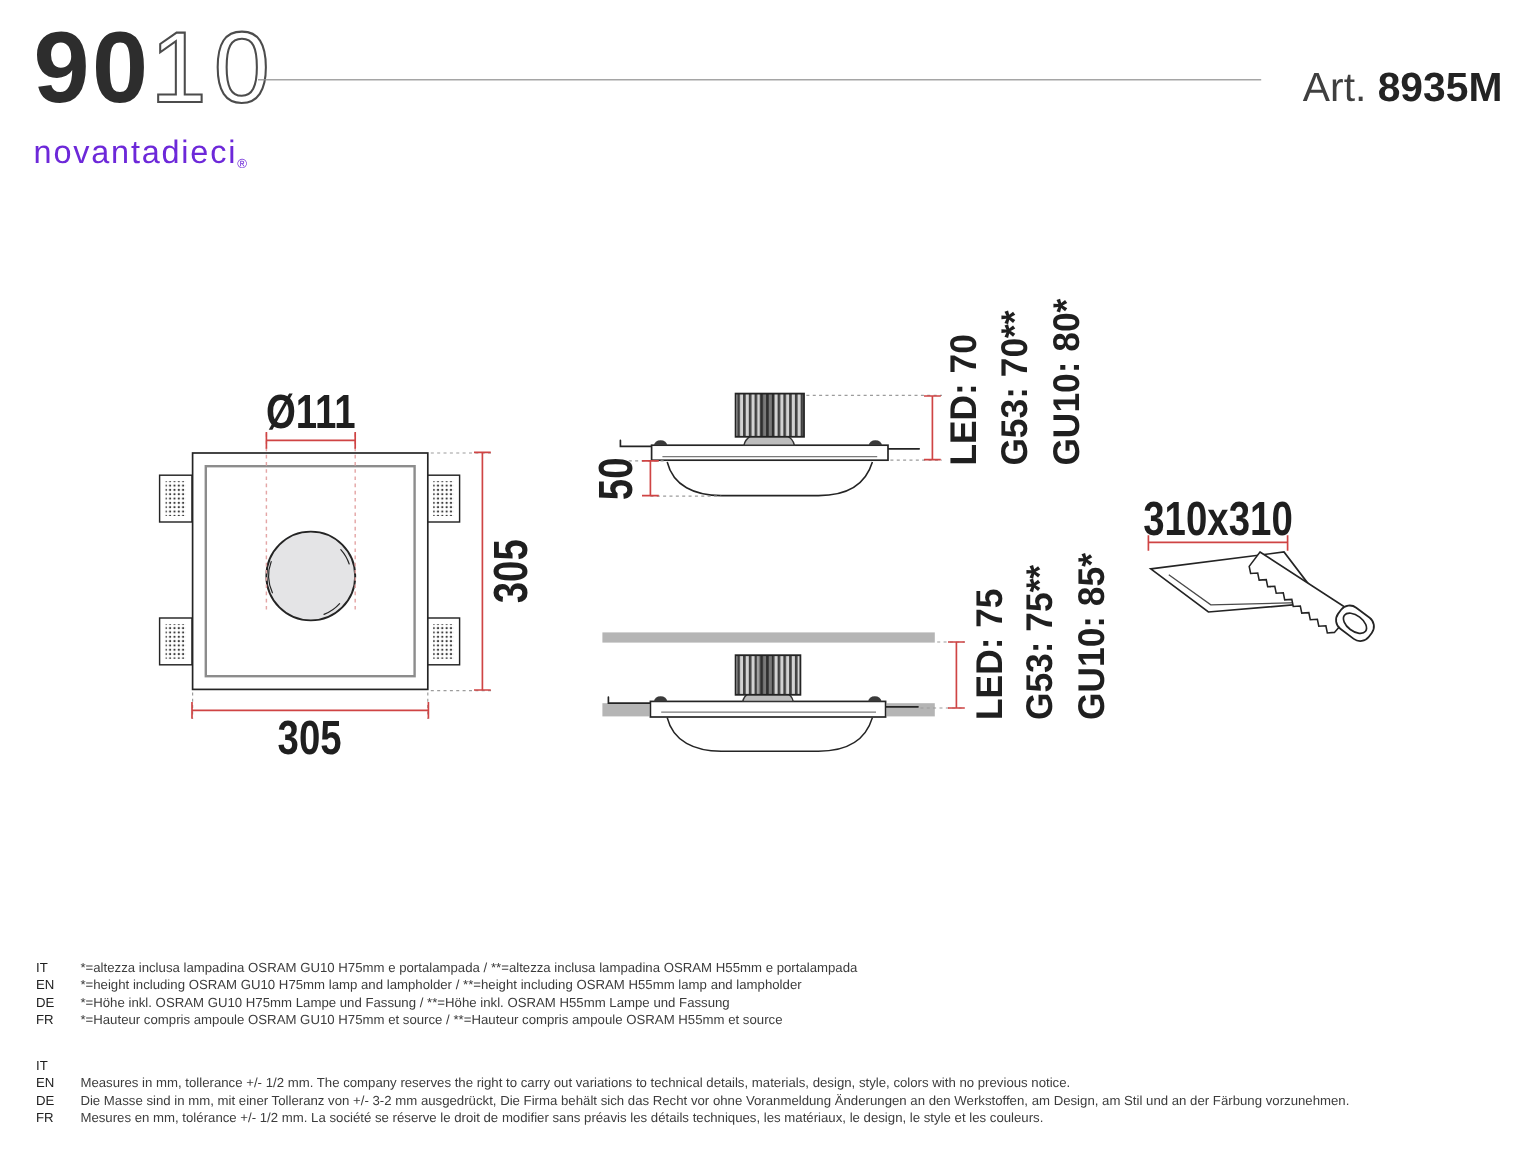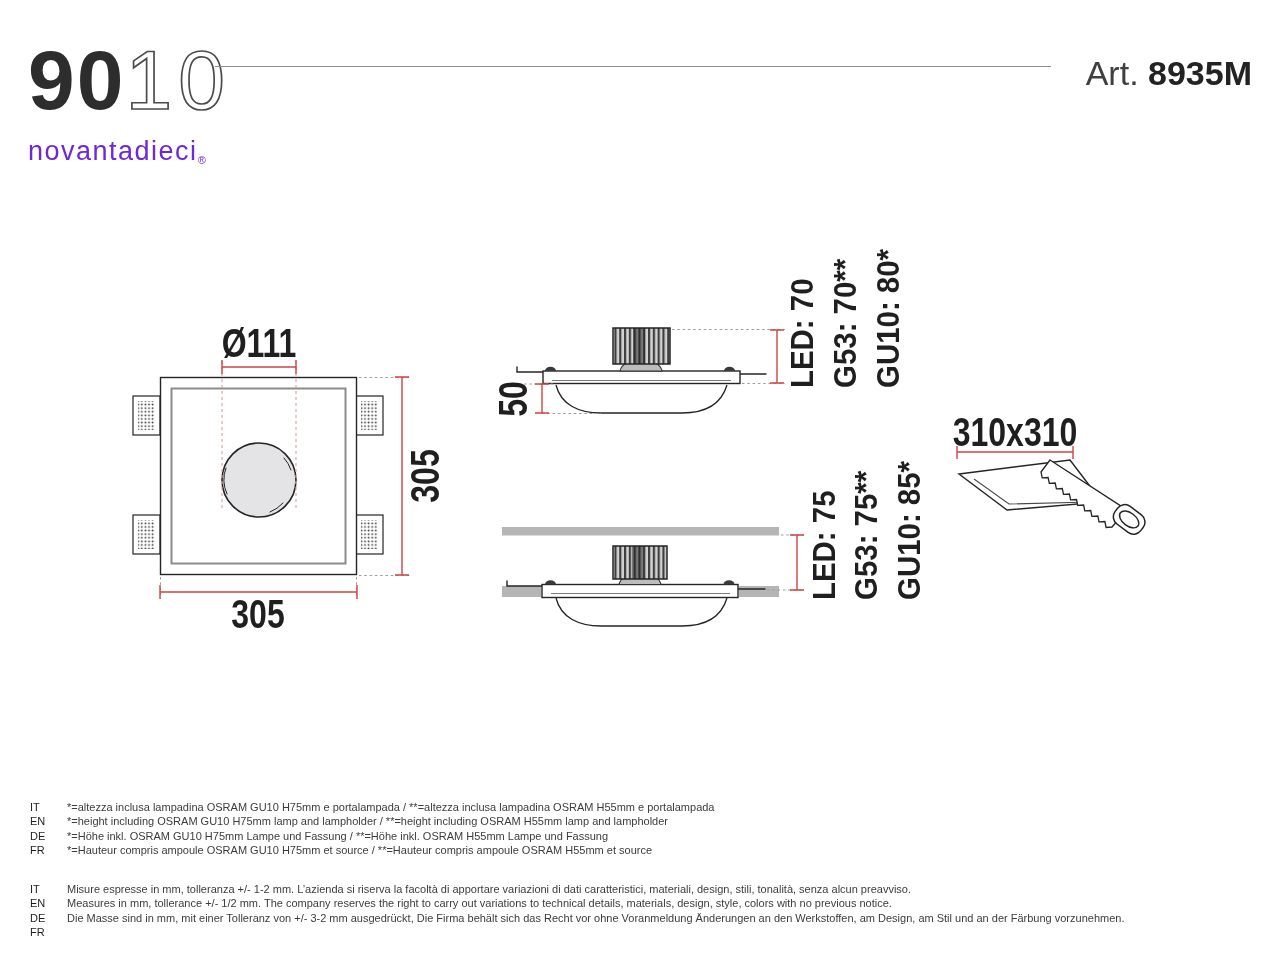--- a/index.html
+++ b/index.html
@@ -1,20 +1,20 @@
 <!DOCTYPE html>
 <html style="--dim-red: #cf4444; --leader-pink: #e4a6a6; --slab-gray: #b5b5b5; --hole-gray: #e4e4e6;"><head>
 <meta charset="utf-8">
 <style>
   html,body{margin:0;padding:0;background:#fff;}
   .page{position:relative;width:1280px;height:960px;background:#fff;overflow:hidden;
         font-family:"Liberation Sans",sans-serif;color:#222;}
 
   
-  .logo{position:absolute;left:28px;top:38px;}
+  .logo{position:absolute;left:28px;top:14px;}
   .logo-digits{font-size:84px;line-height:84px;letter-spacing:2px;color:#2d2d2d;font-weight:700;}
   .logo-digits .light{font-weight:400;color:#fff;-webkit-text-stroke:1.7px #4c4c4c;letter-spacing:6px;}
   .logo-name{font-size:27px;letter-spacing:1.5px;color:#6d28d9;margin-top:14px;}
   .logo-name .reg{font-size:11px;position:relative;top:4px;letter-spacing:0;}
   .header-rule{position:absolute;left:215px;top:66px;width:836px;height:1px;background:#8f8f8f;}
   .art{position:absolute;right:28px;top:54px;font-size:34px;color:#3f3f3f;white-space:nowrap;}
   .art .num{font-weight:700;color:#232323;}
 
   
   .drawing{position:absolute;left:0;top:0;width:1280px;height:960px;}
@@ -192,28 +192,28 @@
       </div>
     <div class="note-row">
         <span class="lang">FR</span>
         <span class="txt">*=Hauteur compris ampoule OSRAM GU10 H75mm et source / **=Hauteur compris ampoule OSRAM H55mm et source</span>
       </div>
   </div>
 
   <div class="notes notes-general">
     <div class="note-row">
         <span class="lang">IT</span>
-        <span class="txt">Misure espresse in mm, tolleranza +/- 1-2 mm. L’azienda si riserva la facoltà di apportare variazioni di dati caratteristici, materiali, design, stili, tonalità, senza alcun preavviso.</span>
       </div>
     <div class="note-row">
         <span class="lang">EN</span>
         <span class="txt">Measures in mm, tollerance +/- 1/2 mm. The company reserves the right to carry out variations to technical details, materials, design, style, colors with no previous notice.</span>
       </div>
     <div class="note-row">
         <span class="lang">DE</span>
         <span class="txt">Die Masse sind in mm, mit einer Tolleranz von +/- 3-2 mm ausgedrückt, Die Firma behält sich das Recht vor ohne Voranmeldung Änderungen an den Werkstoffen, am Design, am Stil und an der Färbung vorzunehmen.</span>
       </div>
     <div class="note-row">
         <span class="lang">FR</span>
+        <span class="txt">Mesures en mm, tolérance +/- 1/2 mm. La société se réserve le droit de modifier sans préavis les détails techniques, les matériaux, le design, le style et les couleurs.</span>
       </div>
   </div>
 
 </div>
 
 </body></html>

